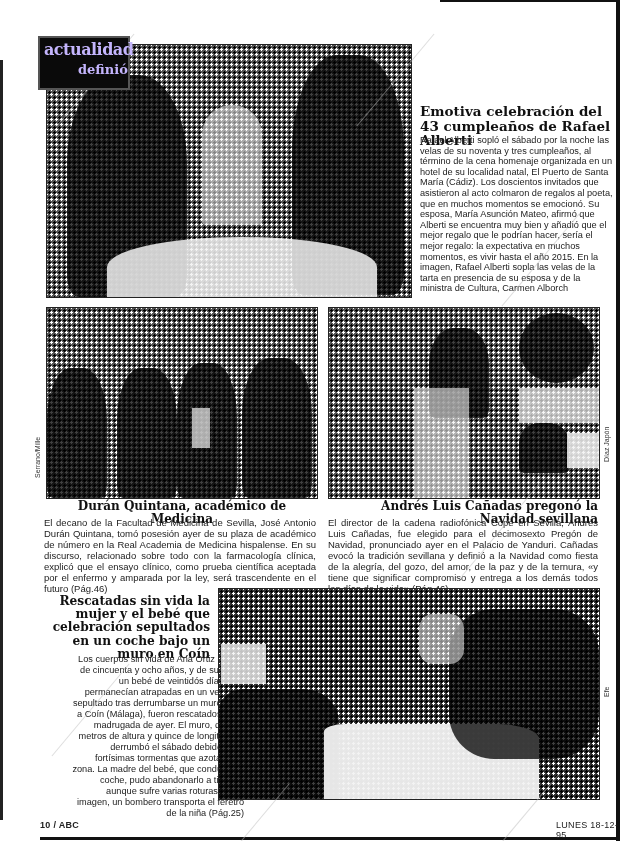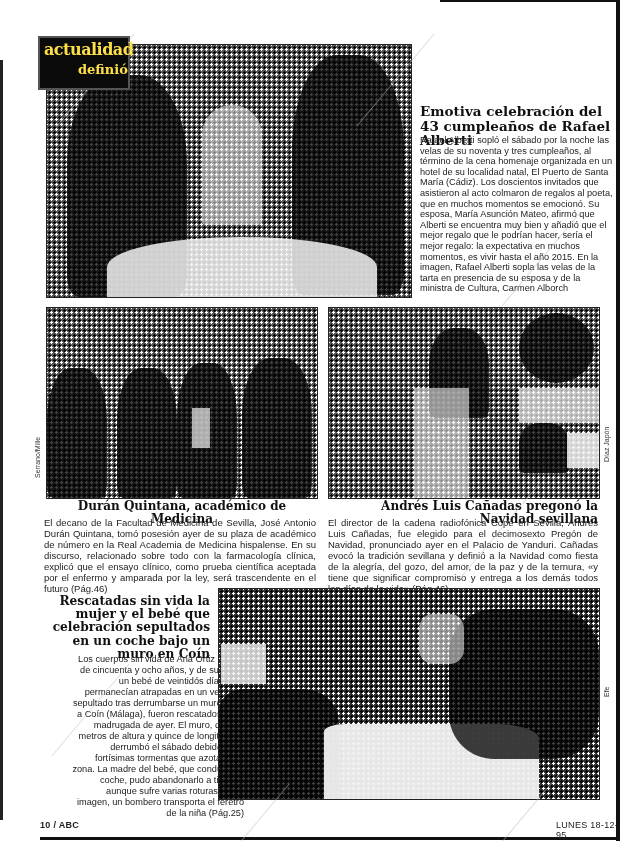--- a/index.html
+++ b/index.html
@@ -13,21 +13,21 @@
     background-color: #555;
     background-image:
       radial-gradient(circle, #000 35%, transparent 36%),
       radial-gradient(circle, #fff 30%, transparent 31%);
     background-size: 5px 5px, 5px 5px;
     background-position: 0 0, 2px 2px;
   }
   .photo .shade { position: absolute; background: #000; opacity: .75; border-radius: 40% 40% 10% 10%; }
   .photo .light { position: absolute; background: #f2f2f2; opacity: .85; }
 
-  .section-logo { position: absolute; left: 38px; top: 36px; width: 88px; height: 50px; background: #0a0a0a; border: 2px solid #555; color: #fde047; font-family: "DejaVu Serif", serif; font-weight: bold; z-index: 3; }
+  .section-logo { position: absolute; left: 38px; top: 36px; width: 88px; height: 50px; background: #0a0a0a; border: 2px solid #555; color: #c4b5fd; font-family: "DejaVu Serif", serif; font-weight: bold; z-index: 3; }
   .section-logo .l1 { position: absolute; left: 4px; top: 2px; font-size: 16px; letter-spacing: -0.5px; }
   .section-logo .l2 { position: absolute; left: 38px; top: 24px; font-size: 13px; }
 
   .headline { font-family: "DejaVu Serif", serif; font-weight: bold; color: #111; line-height: 1.08; }
   .body-text { font-family: "Liberation Sans", sans-serif; color: #222; font-size: 9.5px; line-height: 11px; }
   .credit { position: absolute; font-size: 7px; color: #333; transform-origin: left top; white-space: nowrap; }
 
   #h1 { position: absolute; left: 420px; top: 104px; width: 196px; font-size: 13.5px; }
   #b1 { position: absolute; left: 420px; top: 135px; width: 194px; font-size: 9.2px; line-height: 10.6px; }
 

